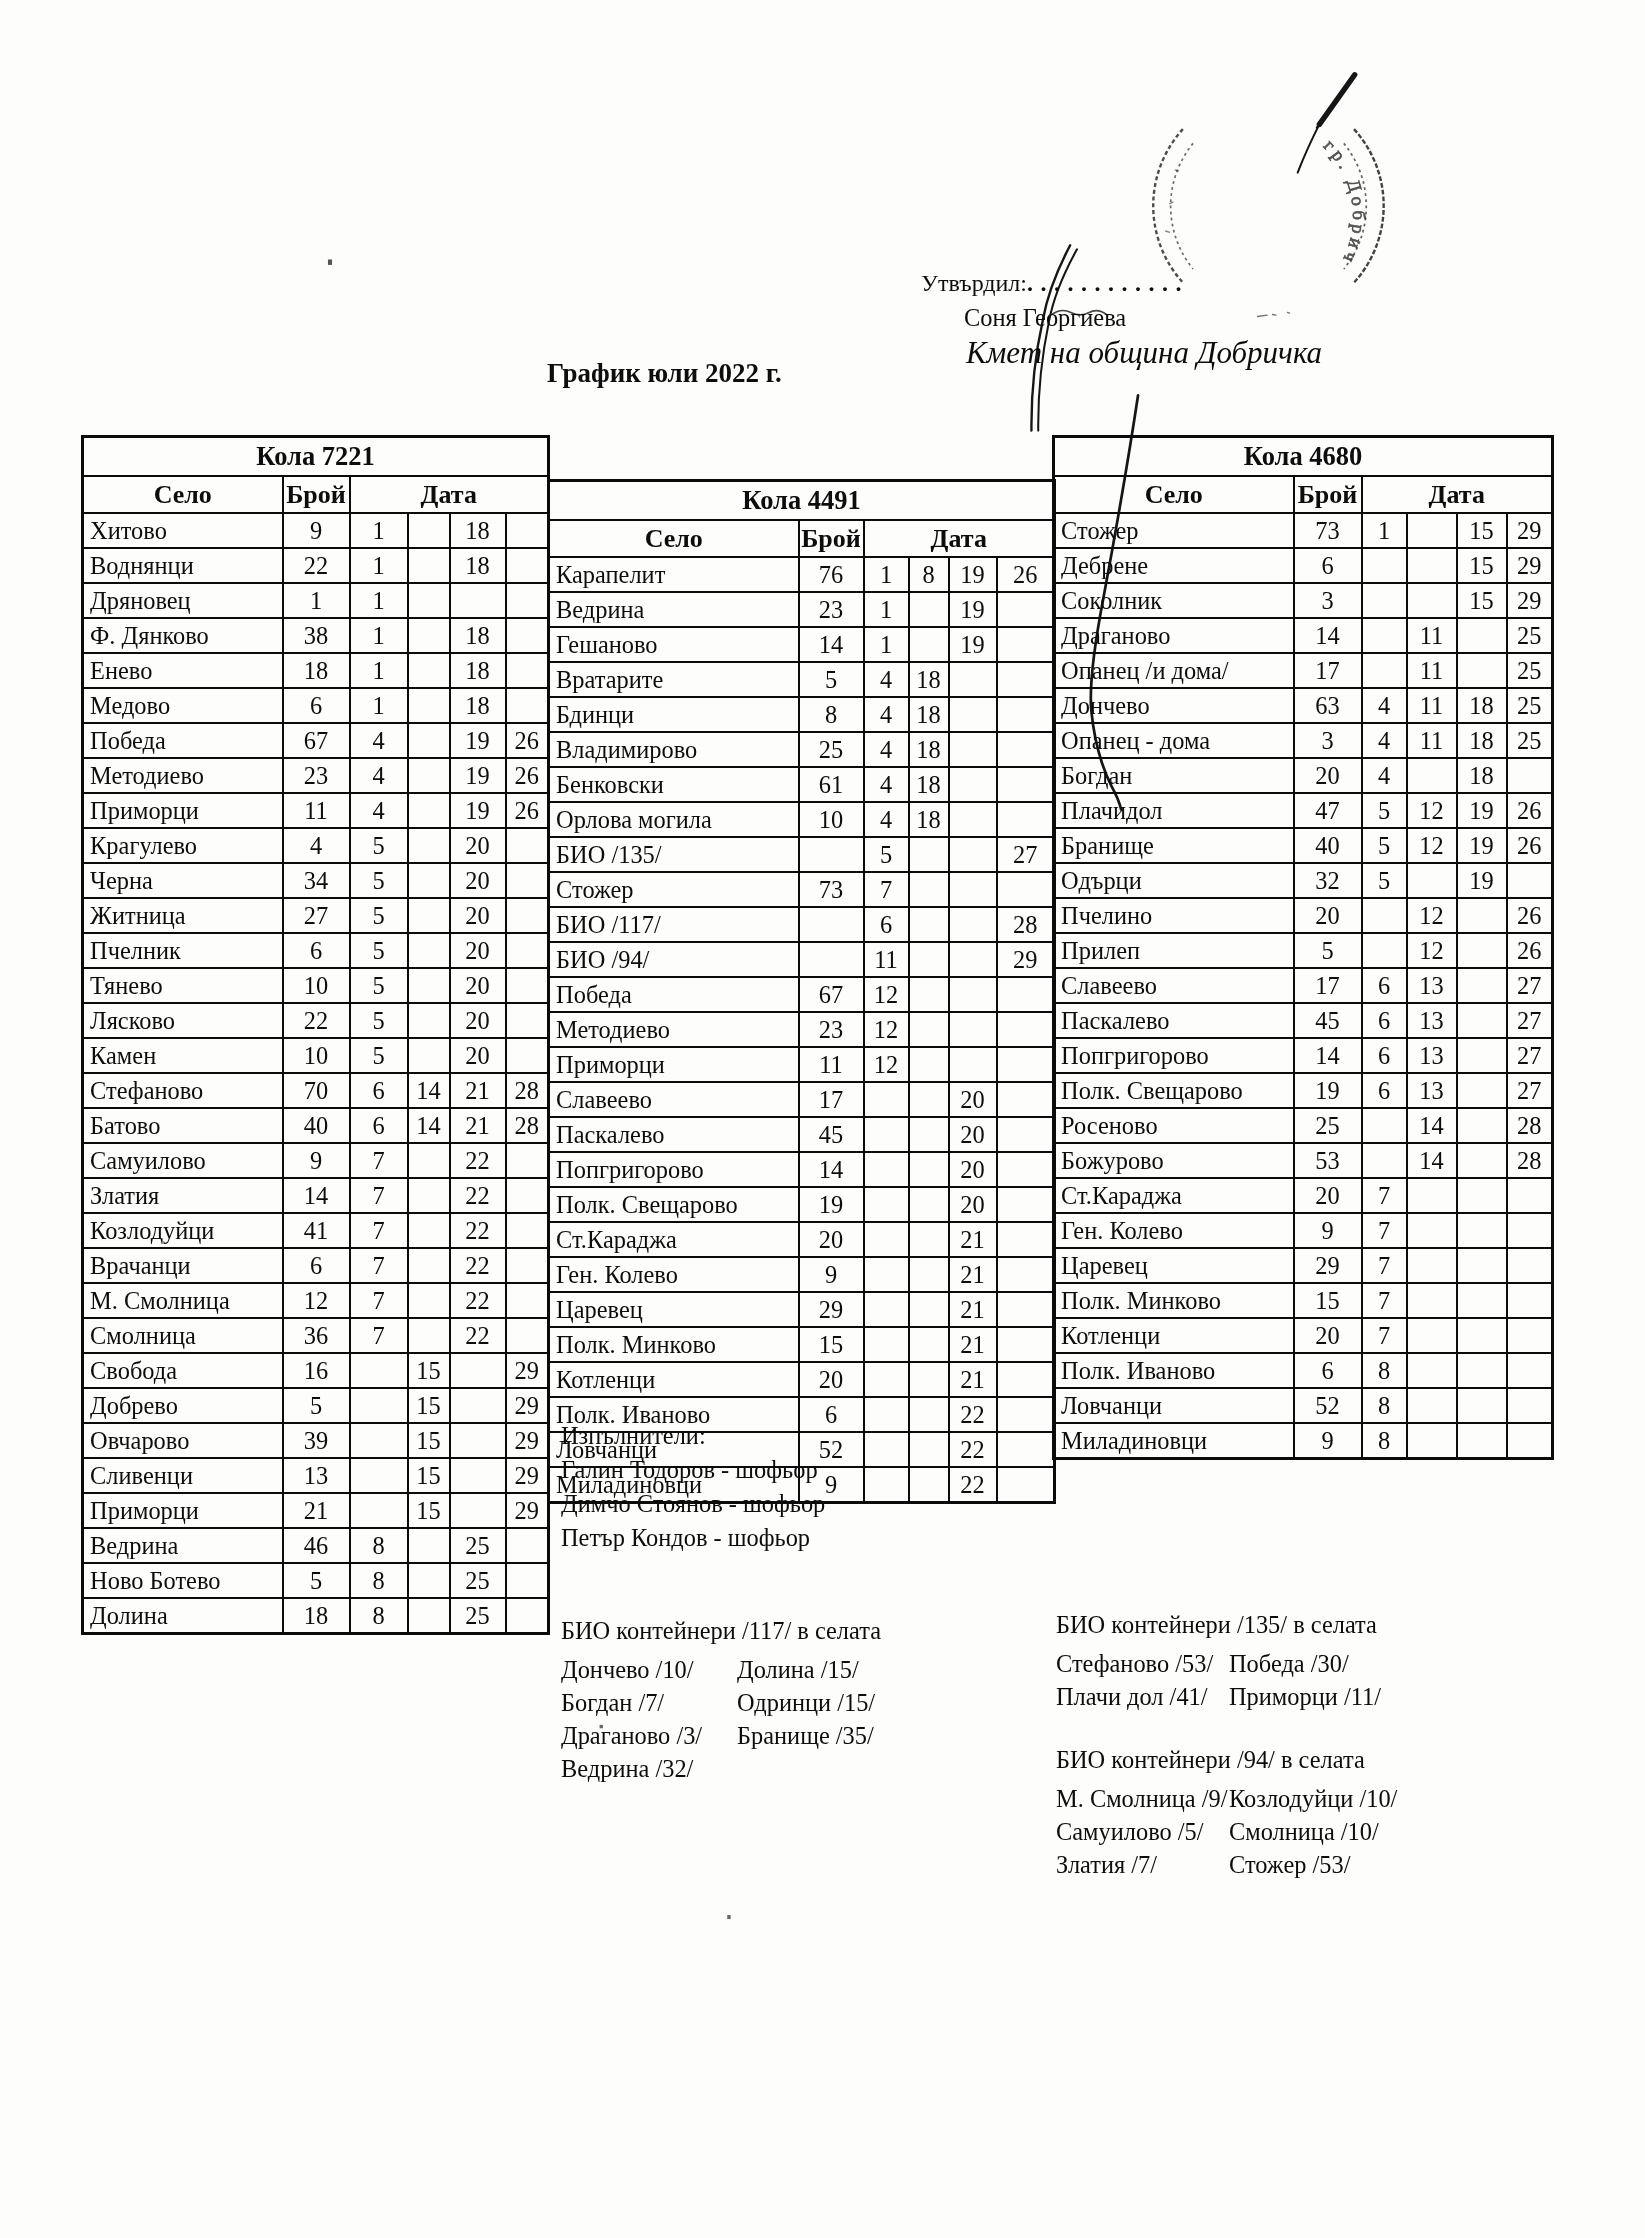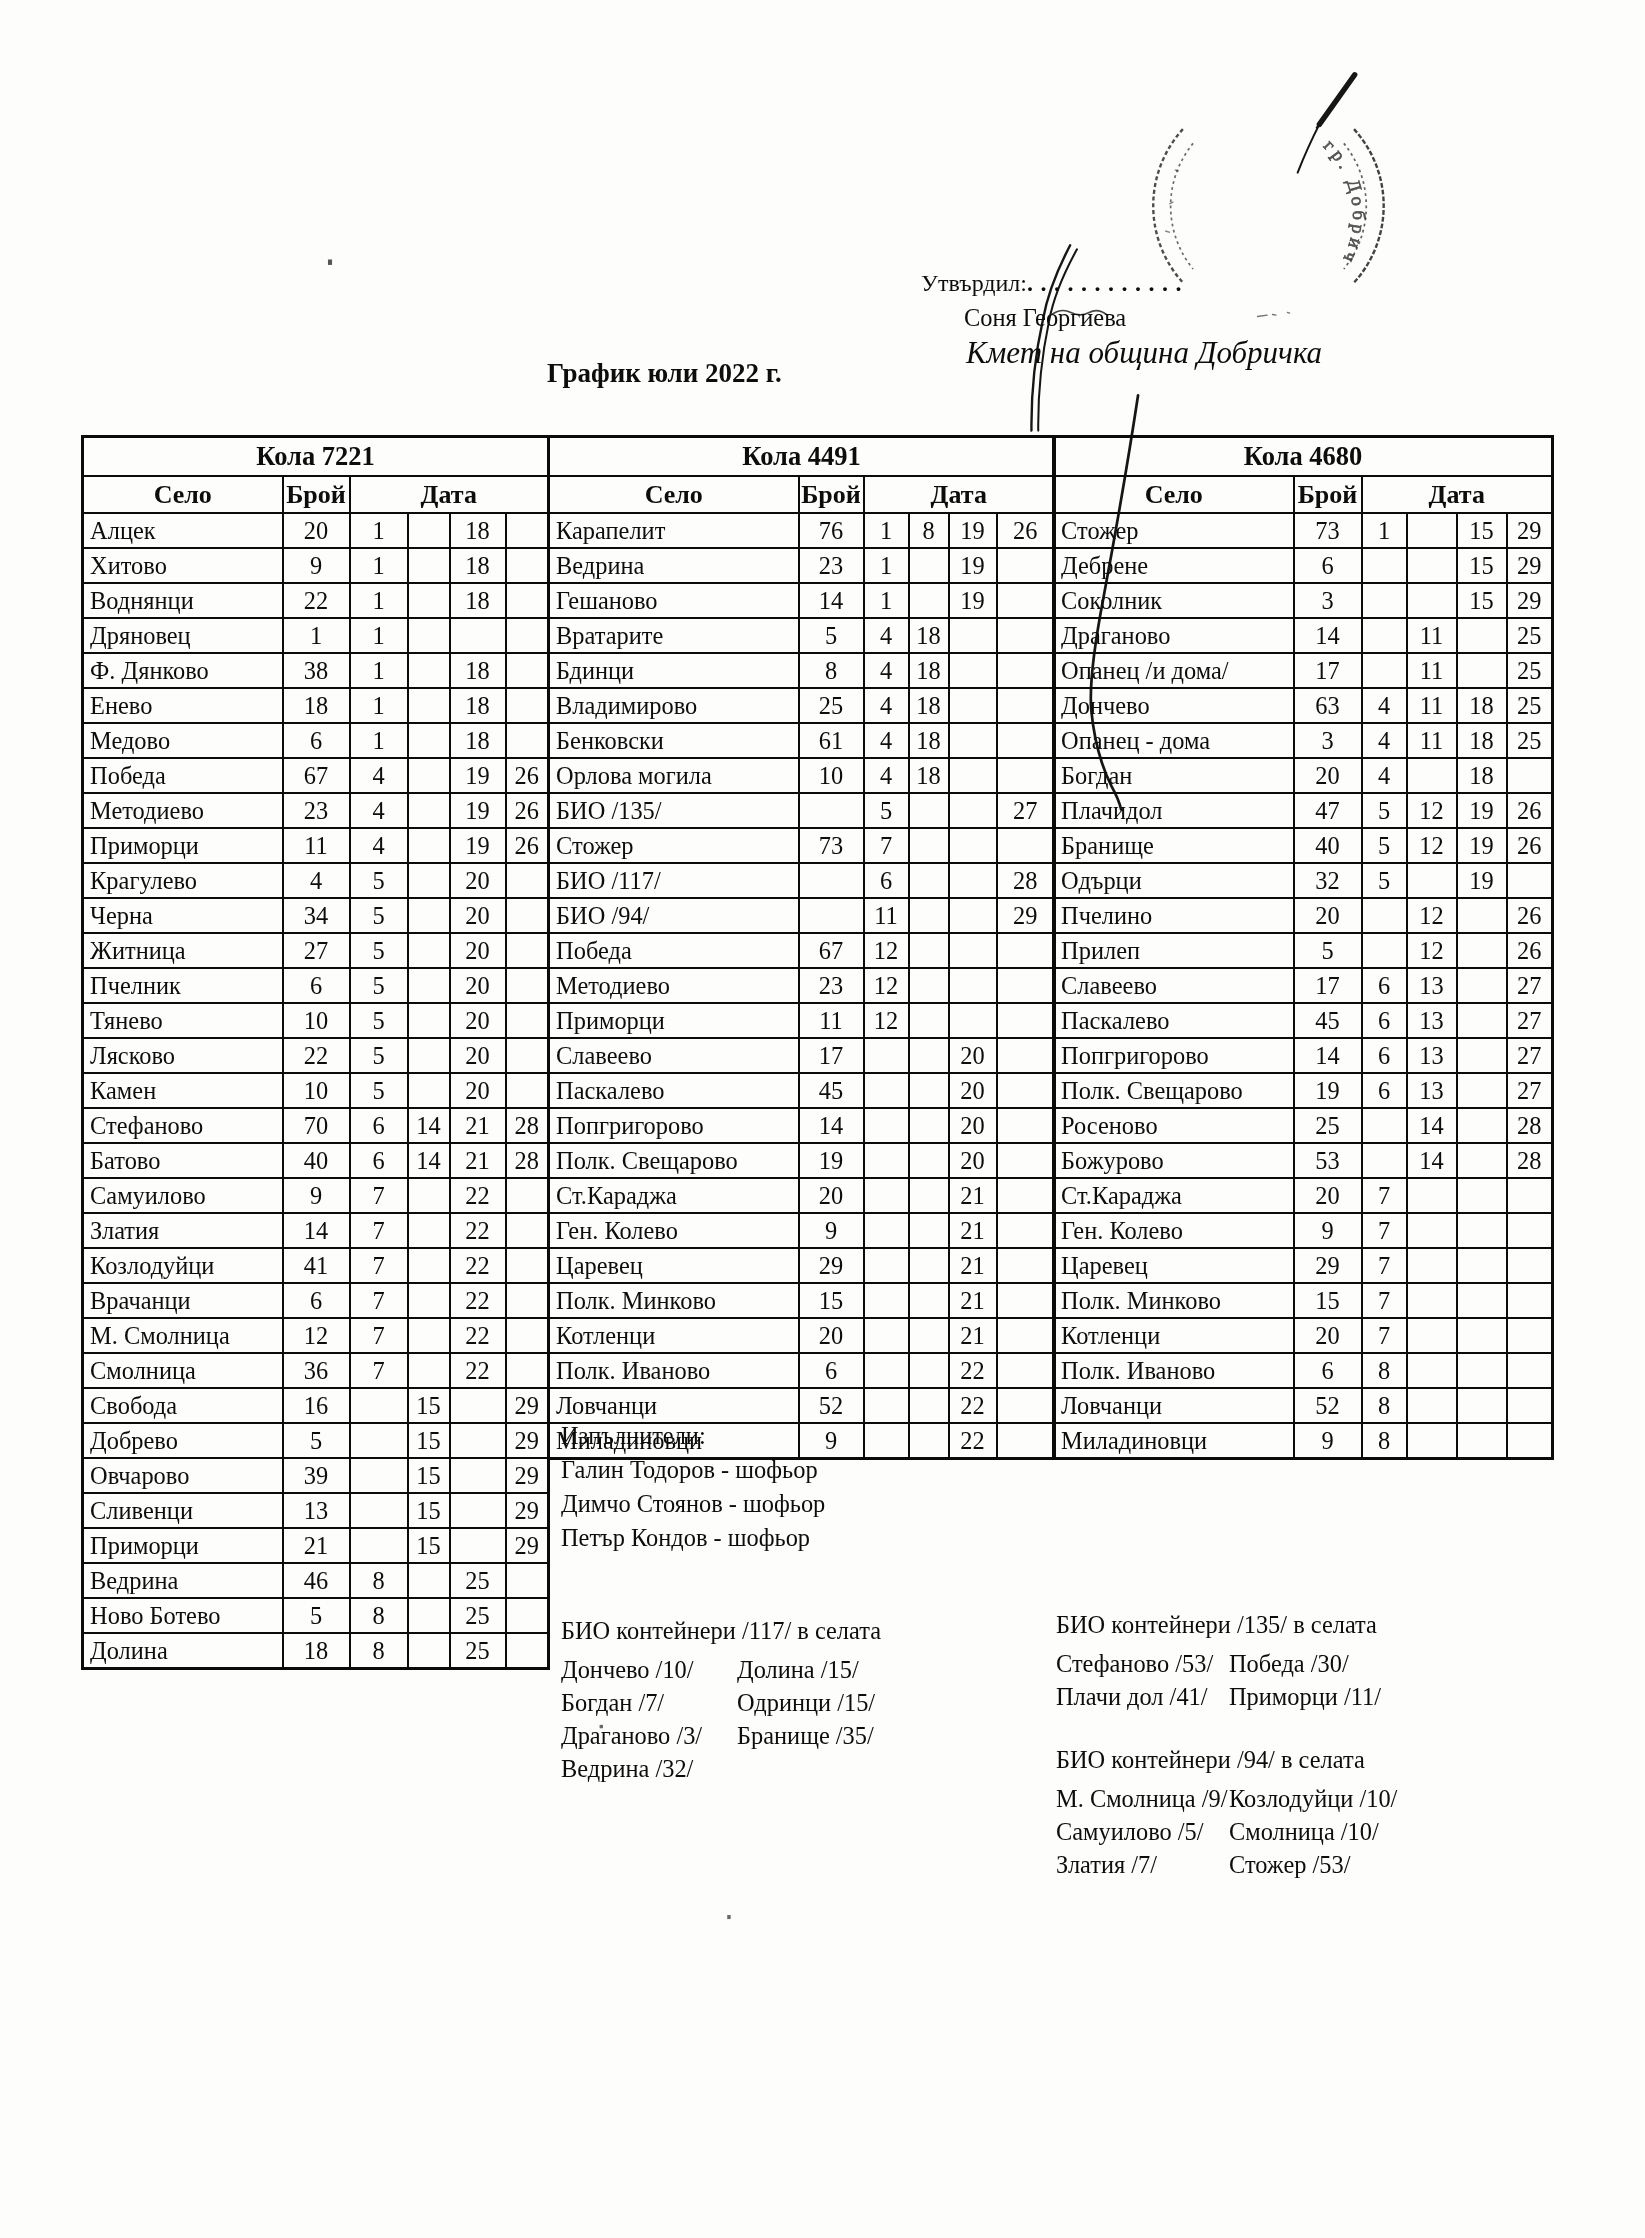--- a/index.html
+++ b/index.html
@@ -96,28 +96,20 @@
         <tbody>
           <tr class="car-row">
             <th colspan="6">Кола 7221</th>
           </tr>
           <tr class="hdr-row">
             <th>Село</th>
             <th>Брой</th>
             <th colspan="4">Дата</th>
           </tr>
           <tr>
-            <td class="v">Алцек</td>
-            <td class="n">20</td>
-            <td class="n">1</td>
-            <td class="n"></td>
-            <td class="n">18</td>
-            <td class="n"></td>
-          </tr>
-          <tr>
             <td class="v">Хитово</td>
             <td class="n">9</td>
             <td class="n">1</td>
             <td class="n"></td>
             <td class="n">18</td>
             <td class="n"></td>
           </tr>
           <tr>
             <td class="v">Воднянци</td>
             <td class="n">22</td>
@@ -363,21 +355,21 @@
             <td class="n">18</td>
             <td class="n">8</td>
             <td class="n"></td>
             <td class="n">25</td>
             <td class="n"></td>
           </tr>
         </tbody>
       </table>
     </div>
   <div class="abs tbl-holder" style="left:547px;">
-      <table class="sched" style="width: 505px;">
+      <table class="sched" style="width: 505px; margin-top: 44px;">
         <colgroup>
           <col style="width:250px">
           <col style="width:65px">
           <col style="width:45px">
           <col style="width:40px">
           <col style="width:48px">
           <col style="width:58px">
         </colgroup>
         <tbody>
           <tr class="car-row">

